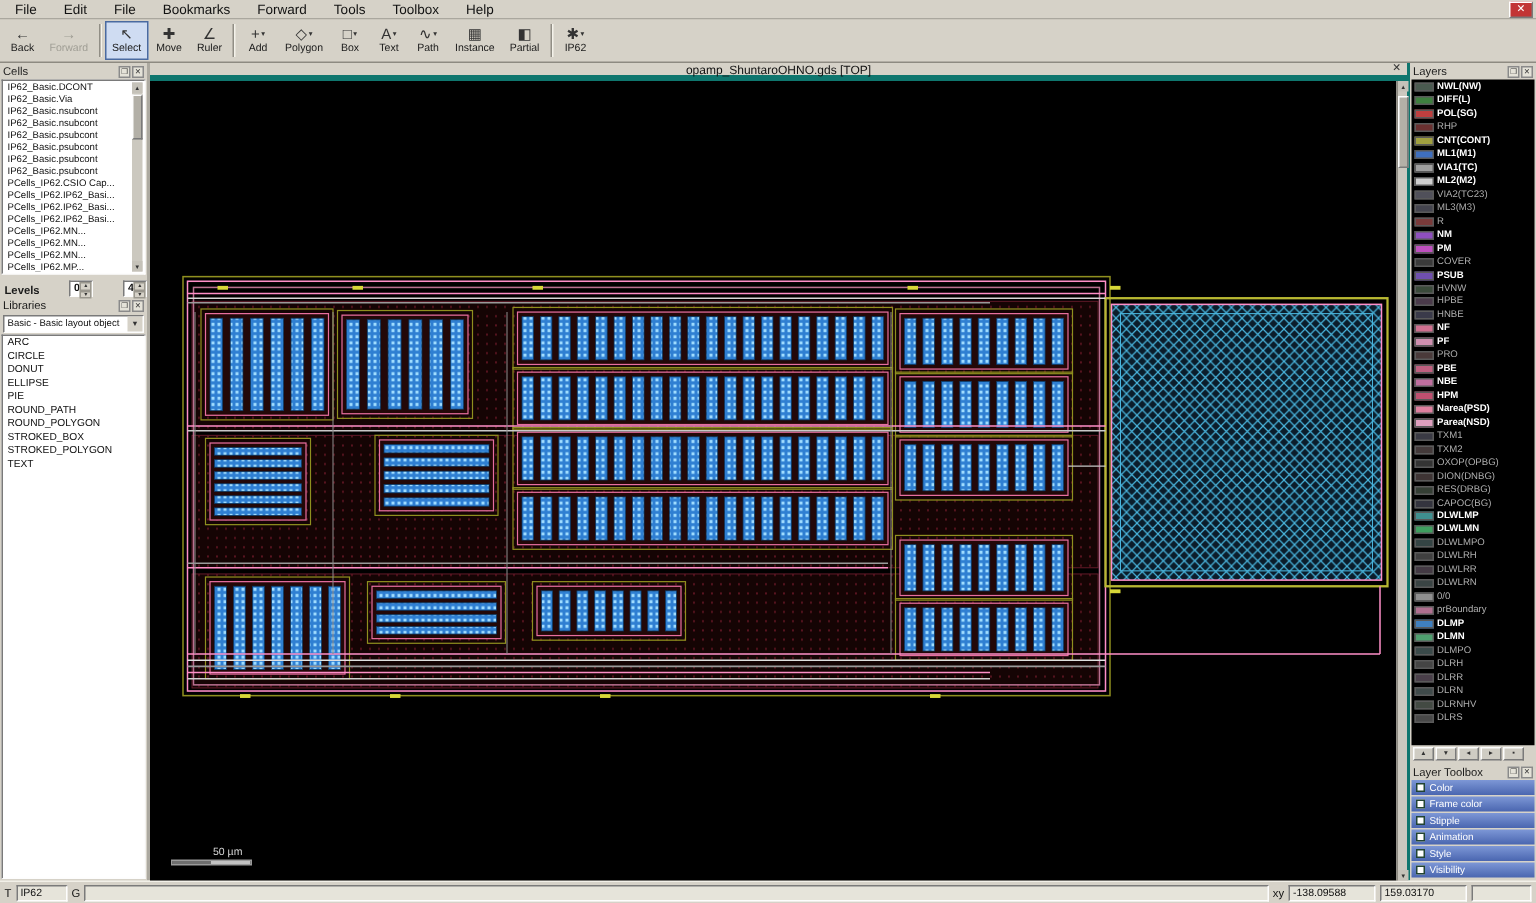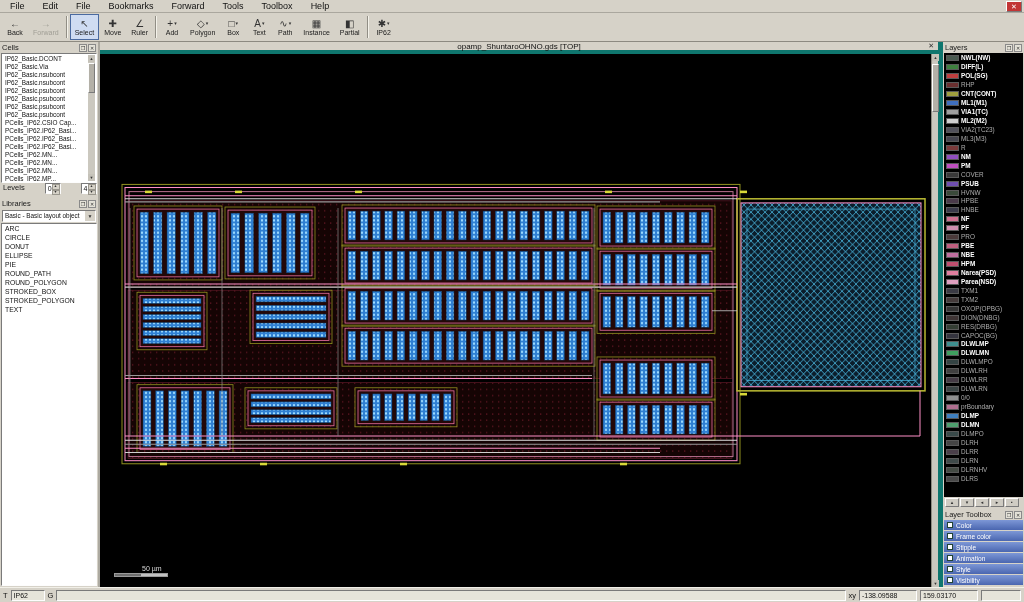--- a/index.html
+++ b/index.html
@@ -29,35 +29,35 @@
   .tool-btn .t-label { font-size:7px; line-height:8px; color:#1a1a1a; white-space:nowrap; }
   .tool-btn.active { background:#cfdcf2; border:1px solid #4a6aa0; }
   .tool-btn.disabled .t-icon, .tool-btn.disabled .t-label { color:#a09e95; }
   .dd { font-size:5px; color:#333; }
   .tsep { width:2px; margin:2px 2px; border-left:1px solid #918e85; border-right:1px solid #f4f2ea; }
 
   
   .main { flex:1; display:flex; min-height:0; }
 
   .left-panel { width:100px; flex:none; display:flex; flex-direction:column; background:#d6d2c8; border-right:2px solid #aca9a0; }
-  .right-panel { width:86px; flex:none; display:flex; flex-direction:column; background:#d6d2c8; border-left:5px solid #0f766e; }
+  .right-panel { width:86px; flex:none; display:flex; flex-direction:column; background:#d6d2c8; border-left:2px solid #0f766e; }
 
   .panel-header { height:11px; flex:none; display:flex; align-items:center; padding:0 2px; font-size:7.5px; color:#1a1a1a; }
   .ph-btns { margin-left:auto; display:flex; gap:1px; }
   .ph-btn { width:8px; height:8px; background:#e4e2d8; border:1px solid #8a8a8a; font-size:5px; line-height:6px; text-align:center; color:#333; }
 
   .cells-list { height:130px; flex:none; background:#fff; position:relative; overflow:hidden; margin:0 1px; }
   .cells-inner { position:absolute; inset:1px 8px 1px 1px; overflow:hidden; }
   .cell-item { height:8px; line-height:8px; font-size:6.4px; color:#111; white-space:nowrap; padding-left:2px; }
   .vtrack { position:absolute; top:1px; right:1px; bottom:1px; width:7px; background:#cbc8bf; }
   .vthumb { position:absolute; top:8px; left:0; width:7px; height:30px; background:#b3b0a7; border:1px solid; border-color:#fdfdfd #7a7a7a #7a7a7a #fdfdfd; }
   .varrow { position:absolute; left:0; width:7px; height:7px; background:#c5c2b9; font-size:4px; line-height:7px; text-align:center; color:#333; }
   .varrow.up { top:0; } .varrow.down { bottom:0; }
 
-  .levels-row { height:15px; flex:none; display:flex; align-items:flex-start; gap:20px; padding:0 3px; font-size:7.5px; color:#1a1a1a; }
+  .levels-row { height:15px; flex:none; display:flex; align-items:flex-end; gap:20px; padding:0 3px; font-size:7.5px; color:#1a1a1a;font-weight:bold; }
   .spin { width:26px; height:11px; background:#fff; display:flex; }
   .spin-val { flex:1; font-size:7px; line-height:9px; padding-left:2px; color:#111; }
   .spin-btns { width:8px; display:flex; flex-direction:column; }
   .sb { flex:1; background:#d6d2c8; border:1px solid #9a978e; font-size:3.5px; line-height:3.5px; text-align:center; color:#333; }
 
   .combo { height:12px; flex:none; margin:1px 2px; background:#fff; display:flex; align-items:stretch; }
   .combo-text { flex:1; font-size:6.4px; line-height:10px; padding-left:2px; white-space:nowrap; overflow:hidden; color:#111; }
   .combo-btn { width:10px; background:#d6d2c8; font-size:5px; line-height:10px; text-align:center; color:#333; }
 
   .lib-list { flex:1; background:#fff; margin:0 1px 1px; overflow:hidden; }

